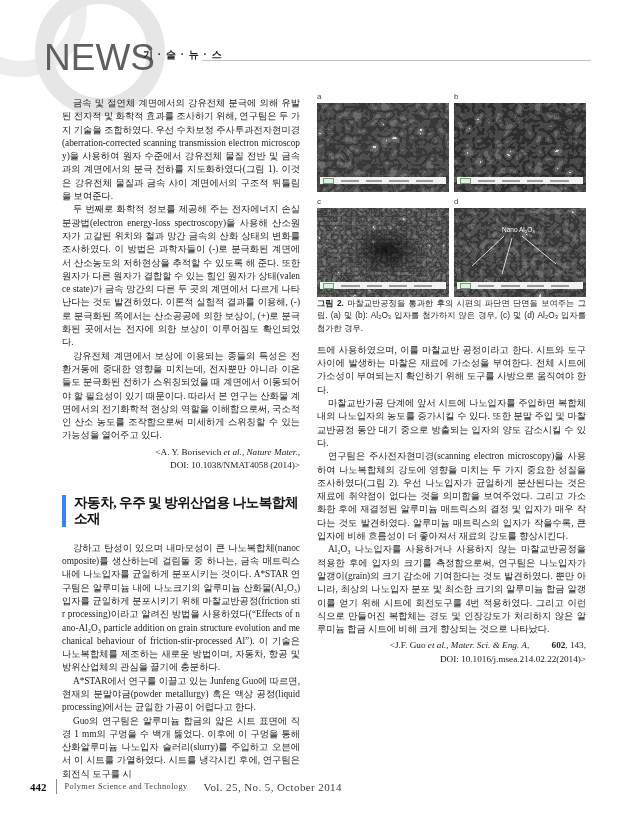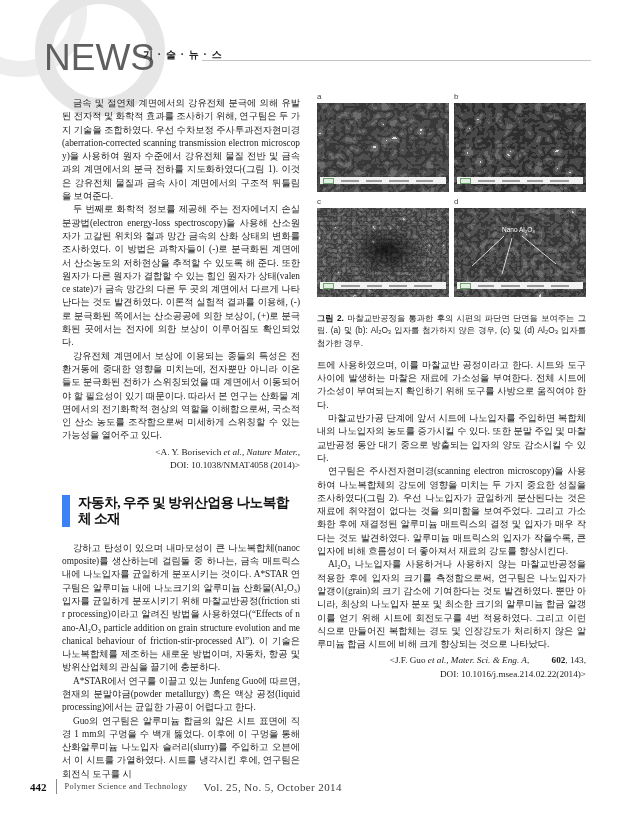--- a/index.html
+++ b/index.html
@@ -31,21 +31,21 @@
     text-indent:11px;word-break:break-all;color:#1a1a1a;
   }
   p.body.no-indent{text-indent:0;}
   .citation{
     margin:3px 0 0 0;text-align:right;font-size:9.2px;line-height:13.5px;color:#1a1a1a;
   }
   .citation .it{font-style:italic;}
   .citation .bd{font-weight:700;margin-left:20px;}
   .section-heading{
     margin:22px 0 15px 0;font-size:13.6px;font-weight:700;line-height:16px;
-    border-left:8px solid #3b82f6;padding-left:8px;letter-spacing:-0.5px;color:#111;
+    border-left:4px solid #3b82f6;padding-left:8px;letter-spacing:-0.5px;color:#111;
   }
   
   .figure-grid{display:grid;grid-template-columns:132px 132px;column-gap:5px;row-gap:5px;}
   .panel .plabel{
     font-family:"Liberation Sans","DejaVu Sans",sans-serif;
     font-size:8px;color:#444;height:10px;line-height:10px;margin-bottom:1px;
   }
   .pimg{position:relative;width:132px;height:89px;background:#0d0d0d;overflow:hidden;}
   .pimg svg{display:block;}
   .strip{
@@ -55,21 +55,21 @@
   .scalebox{width:9px;height:4px;border:1px solid #6fa36f;background:#e4efe4;flex:none;}
   .faketxt{height:2px;background:#9b9b9b;flex:none;}
   .vignette{position:absolute;left:25%;top:20%;width:55%;height:55%;border-radius:50%;
     background:radial-gradient(closest-side,rgba(0,0,0,0.75),rgba(0,0,0,0));}
   .anno-text{
     position:absolute;top:18px;left:48px;color:#fff;
     font-family:"Liberation Sans","DejaVu Sans",sans-serif;font-size:6.5px;
   }
   .anno-lines{position:absolute;left:0;top:0;}
   .fig-caption{
-    margin-top:15px;font-family:"Liberation Sans","DejaVu Sans",sans-serif;
+    margin-top:0;font-family:"Liberation Sans","DejaVu Sans",sans-serif;
     font-size:8.3px;line-height:12.3px;color:#222;text-align:justify;word-break:break-all;
   }
   .fig-caption .cap-label{font-weight:700;}
   .gap-after-caption{height:10px;}
   
   .footer{
     position:absolute;left:30px;top:779px;display:flex;align-items:center;z-index:1;
     font-family:Liberation Serif, serif;
   }
   .page-num{font-size:11px;font-weight:700;color:#111;}

